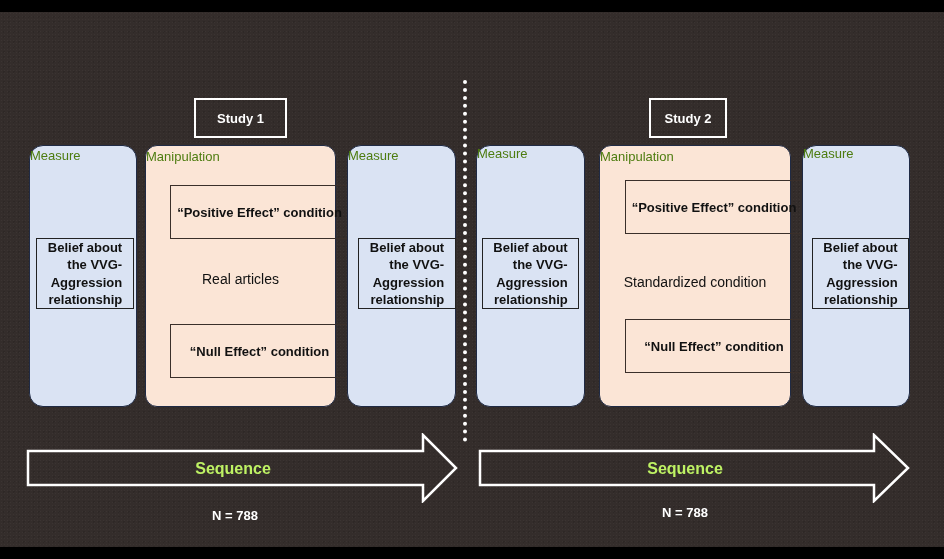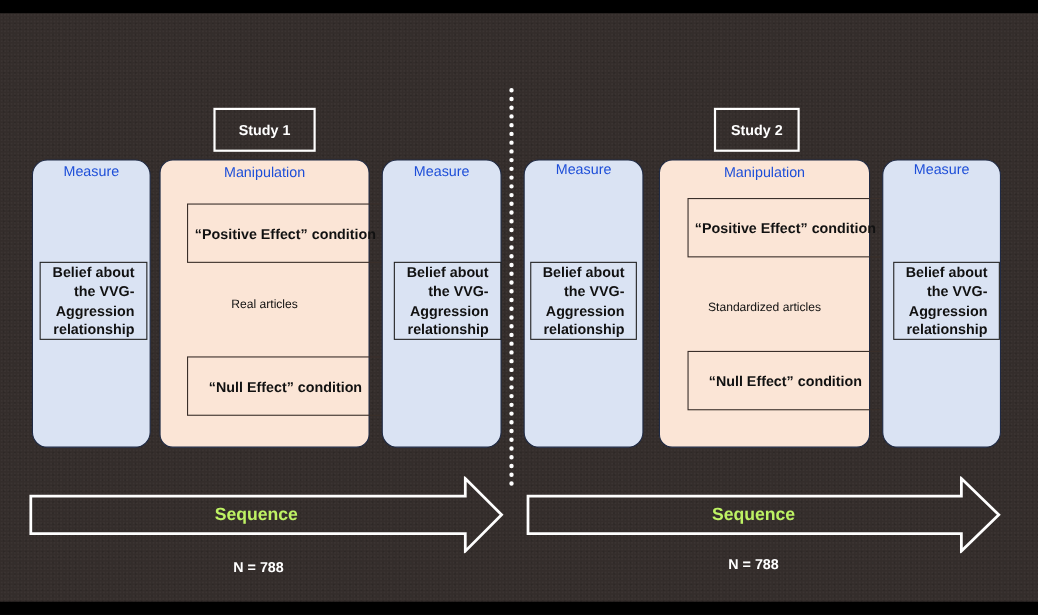--- a/index.html
+++ b/index.html
@@ -24,35 +24,35 @@
     display: flex; align-items: center; justify-content: center;
   }
   .measure-panel {
     background: #dae3f3; border: 1.5px solid #1f2a44; border-radius: 14px;
   }
   .manip-panel {
     background: #fbe5d6; border: 1.5px solid #1f2a44; border-radius: 12px;
   }
   .panel-title {
     position: absolute; left: 0; right: 0; top: 2px;
-    text-align: center; font-size: 13px; color: #1d4ed8;
+    text-align: left; font-size: 13px; color: #4d7c0f;
   }
   .belief-box {
     border: 1.5px solid #222; background: transparent;
     font-weight: bold; font-size: 13px; line-height: 17.5px; color: #111;
     display: flex; align-items: center; justify-content: center; text-align: right;
     padding: 0 2px;
   }
   .cond-box {
     border: 1.5px solid #3a2f2a;
     font-weight: bold; font-size: 13px; color: #111;
     display: flex; align-items: center; justify-content: center; text-align: center; margin-left: 19px;
   }
   .articles {
-    font-size: 11px; color: #111; text-align: center;
+    font-size: 14px; color: #111; text-align: center;
   }
   .seq-text {
     color: #bef264; font-weight: bold; font-size: 16px; text-align: center;
   }
   .n-text {
     color: #ffffff; font-weight: bold; font-size: 13px; text-align: center;
   }
   .divider {
     border-left: 4px dotted #ffffff;
   }
@@ -117,21 +117,21 @@
       <div>the VVG-</div>
       <div>Aggression</div>
       <div>relationship</div>
     </div>
   </div>
 
   <div class="abs manip-panel" style="left:599px; top:145px; width:192px; height:262px;">
     <div class="panel-title" style="top:3px;">Manipulation</div>
   </div>
   <div class="abs cond-box" style="left:606px; top:180px; width:178px; height:54px;">“Positive Effect” condition</div>
-  <div class="abs articles" style="left:599px; top:274px; width:192px;">Standardized articles</div>
+  <div class="abs articles" style="left:599px; top:274px; width:192px;">Standardized condition</div>
   <div class="abs cond-box" style="left:606px; top:319px; width:178px; height:54px;">“Null Effect” condition</div>
 
   <div class="abs measure-panel" style="left:802px; top:145px; width:108px; height:262px;">
     <div class="panel-title" style="top:0px;">Measure</div>
   </div>
   <div class="abs belief-box" style="left:812px; top:238px; width:97px; height:71px;">
     <div>
       <div>Belief about</div>
       <div>the VVG-</div>
       <div>Aggression</div>

